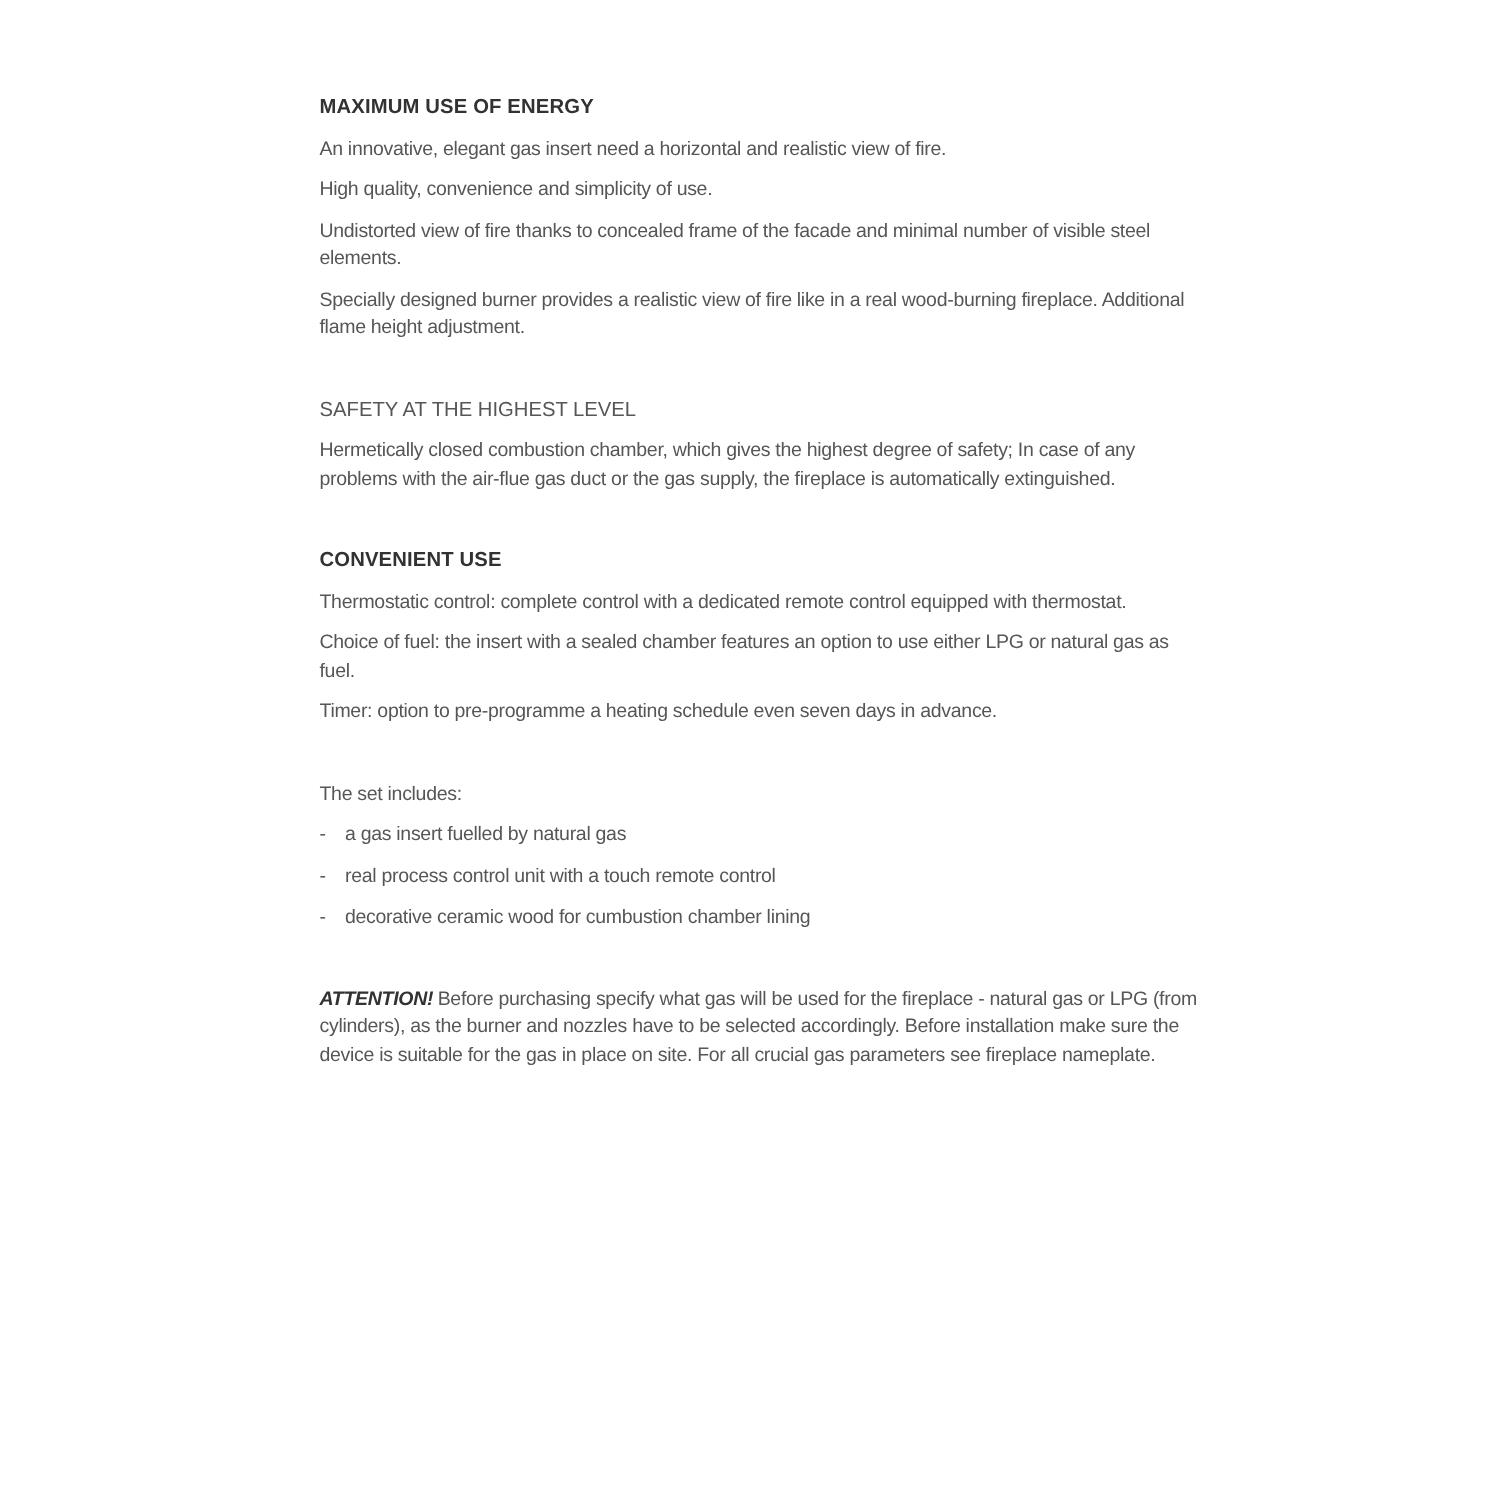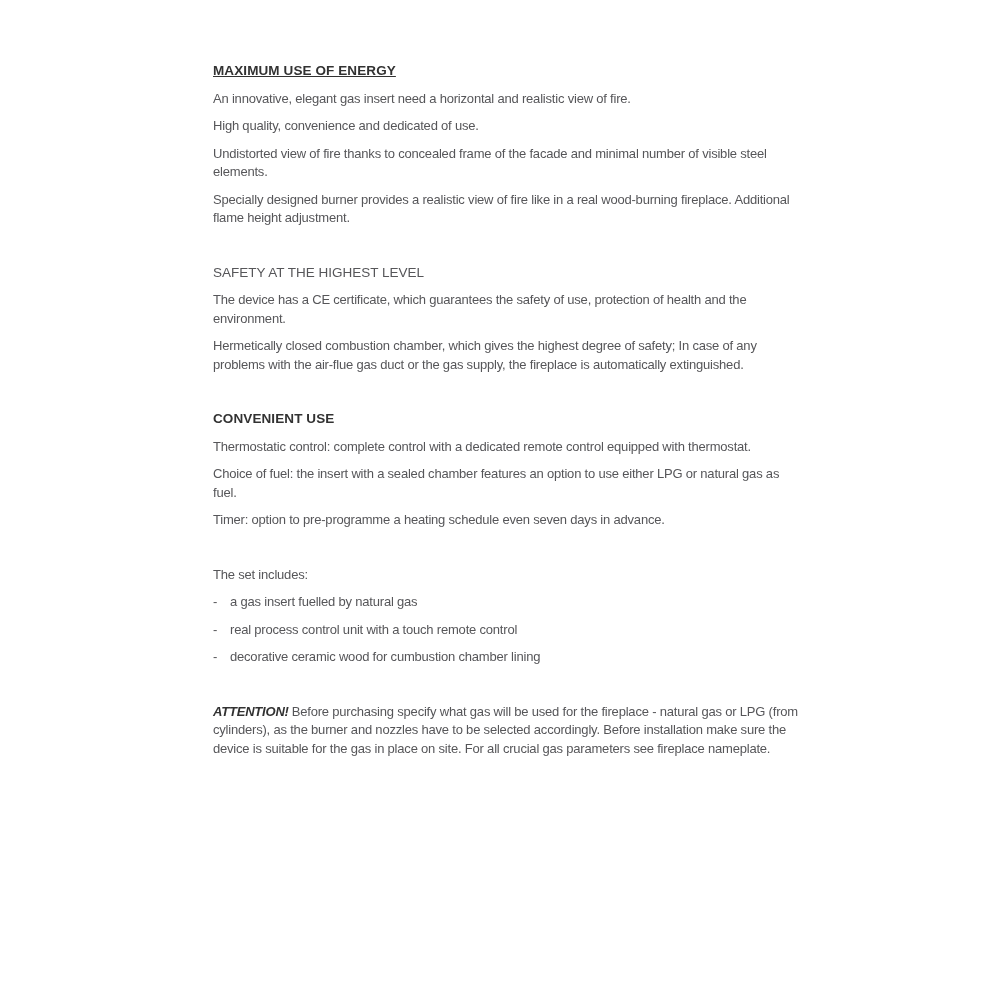--- a/index.html
+++ b/index.html
@@ -30,21 +30,20 @@
   h3.section-heading {
     font-size: 13.5px;
     line-height: 18.5px;
     font-weight: 700;
     color: var(--heading-text, #323232);
     letter-spacing: 0.1px;
     margin: 36px 0 9px 0;
   }
   h3.section-heading.first {
     margin-top: 0;
-    text-decoration: underline;
   }
   h3.section-heading.regular {
     font-weight: 400;
     color: var(--body-text, #565659);
     letter-spacing: 0;
   }
   p.spaced-top {
     margin-top: 36px;
   }
   ul.includes-list {
@@ -68,28 +67,27 @@
   }
 </style>
 </head>
 <body style="background: rgb(255, 255, 255);">
 
 <div class="doc">
 
   <section>
     <h3 class="section-heading first">MAXIMUM USE OF ENERGY</h3>
     <p>An innovative, elegant gas insert need a horizontal and realistic view of fire.</p>
-    <p>High quality, convenience and dedicated of use.</p>
+    <p>High quality, convenience and simplicity of use.</p>
     <p>Undistorted view of fire thanks to concealed frame of the facade and minimal number of visible steel elements.</p>
     <p>Specially designed burner provides a realistic view of fire like in a real wood-burning fireplace. Additional flame height adjustment.</p>
   </section>
 
   <section>
     <h3 class="section-heading regular">SAFETY AT THE HIGHEST LEVEL</h3>
-    <p>The device has a CE certificate, which guarantees the safety of use, protection of health and the environment.</p>
     <p>Hermetically closed combustion chamber, which gives the highest degree of safety; In case of any problems with the air-flue gas duct or the gas supply, the fireplace is automatically extinguished.</p>
   </section>
 
   <section>
     <h3 class="section-heading">CONVENIENT USE</h3>
     <p>Thermostatic control: complete control with a dedicated remote control equipped with thermostat.</p>
     <p>Choice of fuel: the insert with a sealed chamber features an option to use either LPG or natural gas as fuel.</p>
     <p>Timer: option to pre-programme a heating schedule even seven days in advance.</p>
   </section>
 

